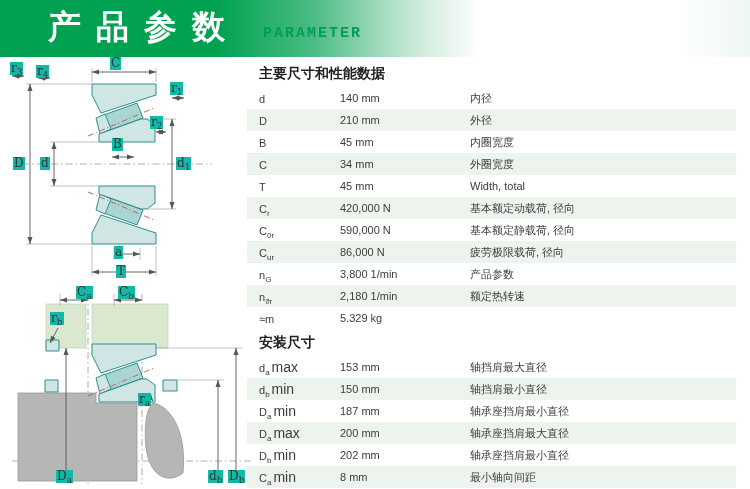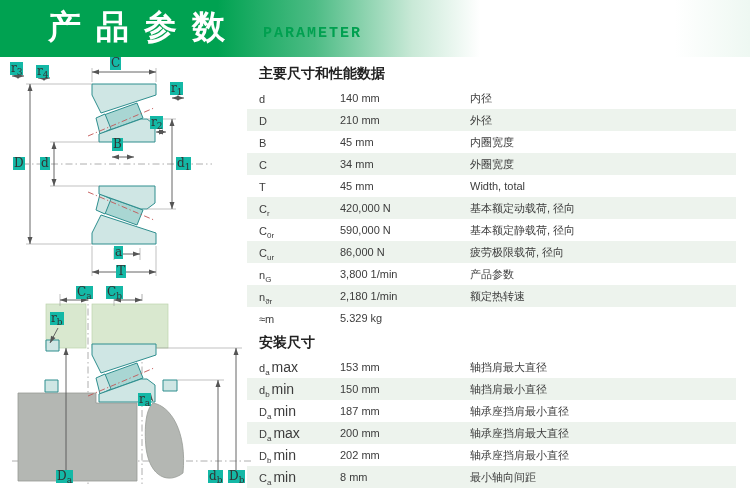--- a/index.html
+++ b/index.html
@@ -147,21 +147,21 @@
   <span class="dim" style="left:170px;top:82px"><span>r</span><sub>1</sub></span>
   <span class="dim" style="left:150px;top:116px"><span>r</span><sub>2</sub></span>
   <span class="dim" style="left:13px;top:157px"><span>D</span><sub></sub></span>
   <span class="dim" style="left:40px;top:157px"><span>d</span><sub></sub></span>
   <span class="dim" style="left:176px;top:157px"><span>d</span><sub>1</sub></span>
   <span class="dim" style="left:112px;top:138px"><span>B</span><sub></sub></span>
   <span class="dim" style="left:114px;top:246px"><span>a</span><sub></sub></span>
   <span class="dim" style="left:116px;top:265px"><span>T</span><sub></sub></span>
 
   <span class="dim" style="left:76px;top:286px"><span>C</span><sub>a</sub></span>
-  <span class="dim" style="left:106px;top:286px"><span>C</span><sub>b</sub></span>
+  <span class="dim" style="left:118px;top:286px"><span>C</span><sub>b</sub></span>
   <span class="dim" style="left:50px;top:312px"><span>r</span><sub>b</sub></span>
   <span class="dim" style="left:138px;top:393px"><span>r</span><sub>a</sub></span>
   <span class="dim" style="left:56px;top:470px"><span>D</span><sub>a</sub></span>
   <span class="dim" style="left:208px;top:470px"><span>d</span><sub>b</sub></span>
   <span class="dim" style="left:228px;top:470px"><span>D</span><sub>b</sub></span>
 
   <div class="ptable">
     <div class="tbl-title">主要尺寸和性能数据</div>
     <div class="rows-group" id="rows-1">
         <div class="trow">

